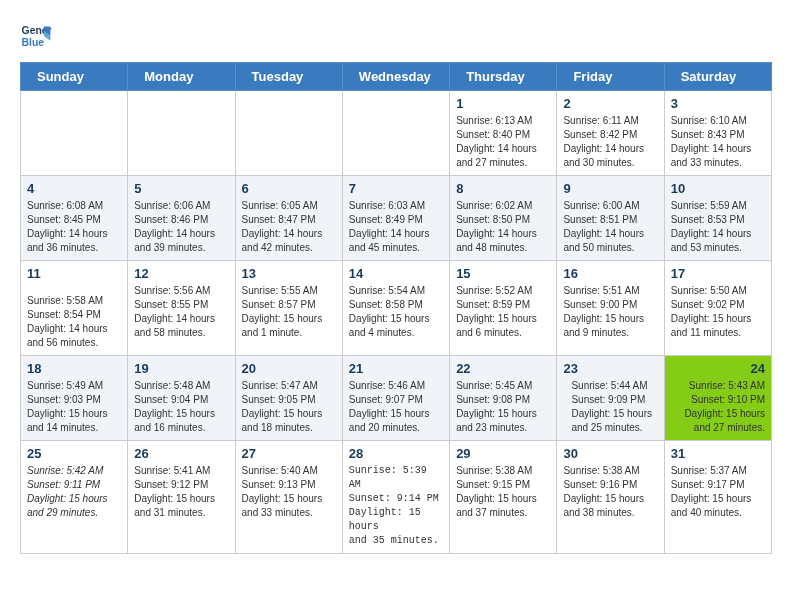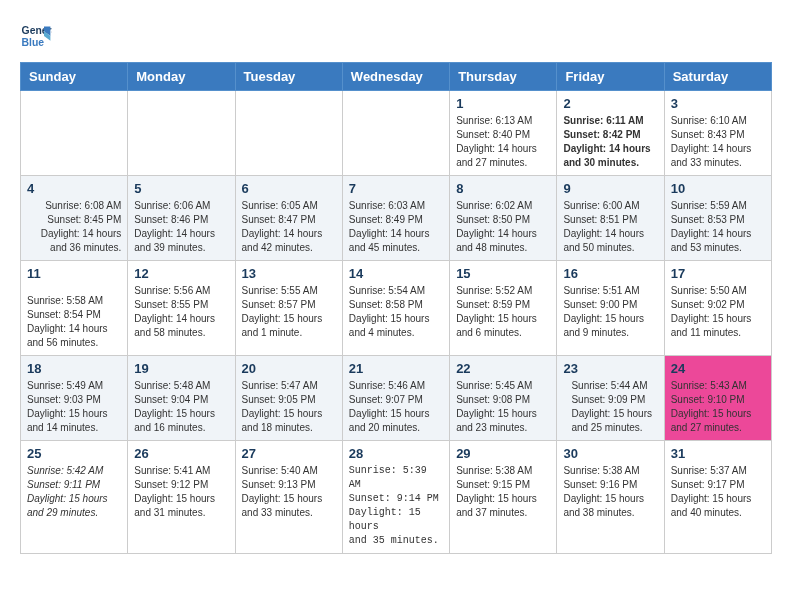--- a/index.html
+++ b/index.html
@@ -40,21 +40,21 @@
     .calendar {
       width: 100%;
       border-collapse: collapse;
       border: 1px solid #ccc;
     }
     .calendar th {
       background: #3a7abf;
       color: #fff;
       font-size: 13px;
       font-weight: bold;
-      padding: 6px 8px;
+      padding: 6px 16px;
       text-align: left;
       border: 1px solid #5590cc;
     }
     .calendar td {
       vertical-align: top;
       padding: 5px 6px;
       border: 1px solid #ccc;
       font-size: 10.5px;
       color: #333;
       width: 107px;
@@ -118,37 +118,37 @@
         <td class="empty"></td>
         <td>
           <span class="day-number">1</span>
           <div class="cell-text" style="white-space: pre-line;">Sunrise: 6:13 AM
 Sunset: 8:40 PM
 Daylight: 14 hours
 and 27 minutes.</div>
         </td>
         <td>
           <span class="day-number">2</span>
-          <div class="cell-text" style="white-space: pre-line; font-weight: bold;">Sunrise: 6:11 AM
+          <div class="cell-text" style="white-space: pre-line;">Sunrise: 6:11 AM
 Sunset: 8:42 PM
 Daylight: 14 hours
 and 30 minutes.</div>
         </td>
         <td>
           <span class="day-number">3</span>
           <div class="cell-text" style="white-space: pre-line;">Sunrise: 6:10 AM
 Sunset: 8:43 PM
 Daylight: 14 hours
 and 33 minutes.</div>
         </td>
       </tr>
       <tr>
         <td style="background: rgb(240, 244, 248);">
           <span class="day-number">4</span>
-          <div class="cell-text" style="white-space: pre-line; text-align: right;">Sunrise: 6:08 AM
+          <div class="cell-text" style="white-space: pre-line;">Sunrise: 6:08 AM
 Sunset: 8:45 PM
 Daylight: 14 hours
 and 36 minutes.</div>
         </td>
         <td style="background: rgb(240, 244, 248);">
           <span class="day-number">5</span>
           <div class="cell-text" style="white-space: pre-line;">Sunrise: 6:06 AM
 Sunset: 8:46 PM
 Daylight: 14 hours
 and 39 minutes.</div>
@@ -276,21 +276,21 @@
 Daylight: 15 hours
 and 23 minutes.</div>
         </td>
         <td style="background: rgb(240, 244, 248);">
           <span class="day-number">23</span>
           <div class="cell-text" style="white-space: pre-line; margin-left: 8px;">Sunrise: 5:44 AM
 Sunset: 9:09 PM
 Daylight: 15 hours
 and 25 minutes.</div>
         </td>
-        <td style="background: #ec4899;">
+        <td style="background: #84cc16; text-align: right;">
           <span class="day-number">24</span>
           <div class="cell-text" style="white-space: pre-line;">Sunrise: 5:43 AM
 Sunset: 9:10 PM
 Daylight: 15 hours
 and 27 minutes.</div>
         </td>
       </tr>
       <tr>
         <td>
           <span class="day-number">25</span>

